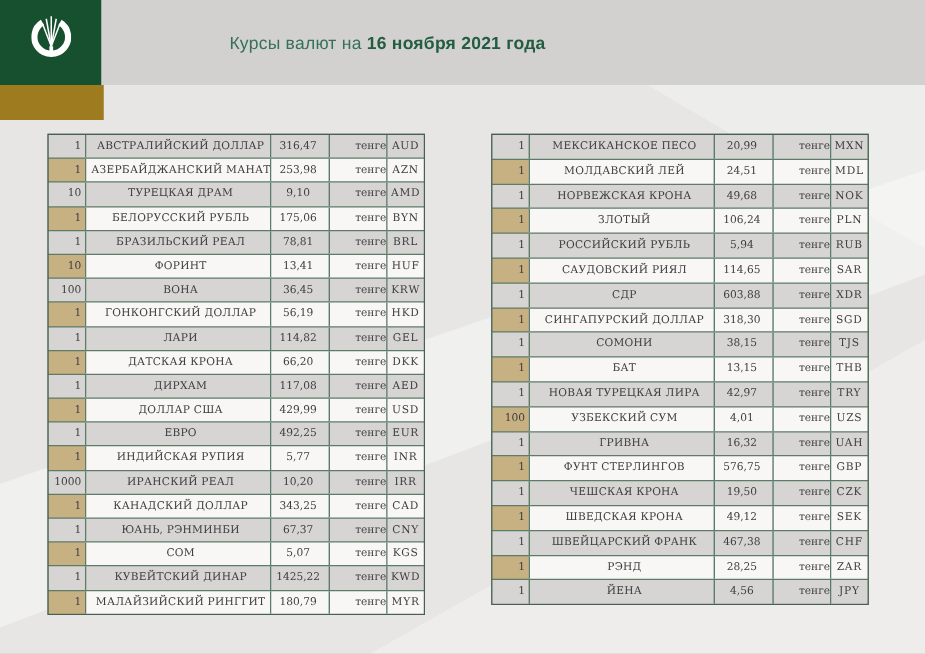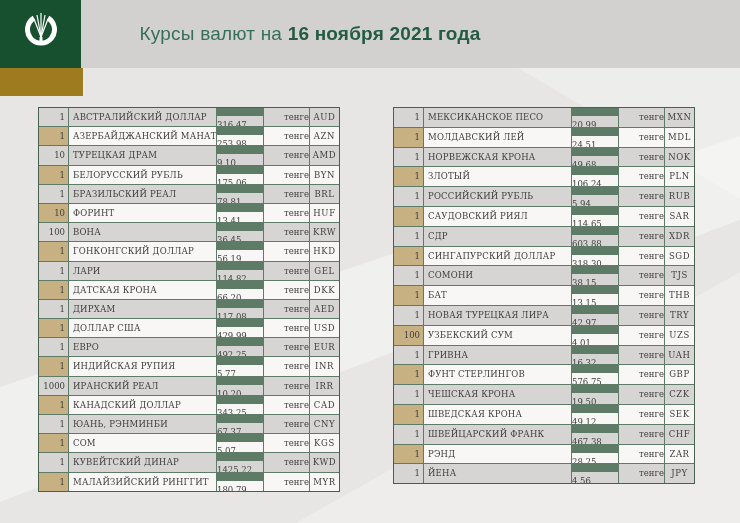--- a/index.html
+++ b/index.html
@@ -17,43 +17,43 @@
 
   .header-band{position:absolute;left:0;top:0;width:740px;height:68px;background:var(--header_band);}
   .logo-square{position:absolute;left:0;top:0;width:81px;height:68px;background:var(--brand_green);}
   .logo-square svg{position:absolute;left:25px;top:11px;}
   .gold-strip{position:absolute;left:0;top:68px;width:83px;height:28px;background:var(--brand_gold);}
 
   .page-title{
     position:absolute;left:0;top:0;width:592px;height:68px;
     display:flex;align-items:center;justify-content:center;
     padding-left:28px;box-sizing:border-box;
-    font-size:19px;color:var(--title_green);letter-spacing:0.2px;
+    font-size:14px;color:var(--title_green);letter-spacing:0.2px;
     white-space:pre;
   }
   .page-title .bold{font-weight:700;color:var(--title_green_bold);}
 
   .cur-table{
     position:absolute;top:107px;
     border:1px solid var(--table_border_dark);
     background:var(--table_border);
     font-family:"DejaVu Serif","Liberation Serif",serif;
     font-size:8.5px;color:#3e3e3e;
   }
   .cur-table.left{left:38px;}
   .cur-table.right{left:393px;}
   .row{display:flex;}
   .row + .row{border-top:1px solid var(--table_border);}
   .cur-table.left  .row{height:18.2px;line-height:18.4px;}
   .cur-table.right .row{height:18.8px;line-height:19px;}
   .cell{box-sizing:border-box;overflow:hidden;white-space:nowrap;}
   .cell + .cell{border-left:1px solid var(--table_border);}
   .c-qty {width:29px;text-align:right;padding-right:3px;}
-  .c-name{width:148px;text-align:left;padding-left:4px;letter-spacing:0.2px;}
-  .c-rate{width:47px;text-align:left;padding-right:3px;margin-top:8px;}
+  .c-name{width:148px;text-align:center;padding-left:4px;letter-spacing:0.2px;}
+  .c-rate{width:47px;text-align:center;padding-right:3px;}
   .c-unit{width:46px;text-align:right;padding-left:6px;}
   .c-code{width:30px;text-align:center;letter-spacing:0.6px;}
   .row-gray  .cell{background:var(--row_gray);}
   .row-light .cell{background:var(--row_white);}
   .row-light .c-qty{background:var(--qty_beige);}
 </style>
 </head>
 <body>
 
 <div class="canvas" style="--brand_green: #17502f; --brand_gold: #9d7b1e; --header_band: #d2d1cf; --title_green: #35715a; --title_green_bold: #235c41; --table_border: #5e7b67; --table_border_dark: #46624f; --row_gray: #d6d5d3; --row_white: #f8f7f5; --qty_beige: #c7b183;">

